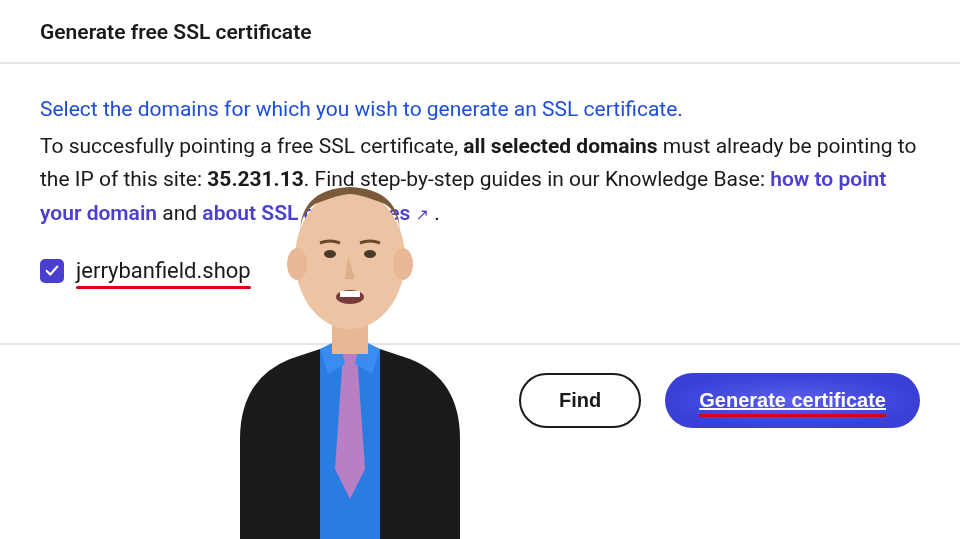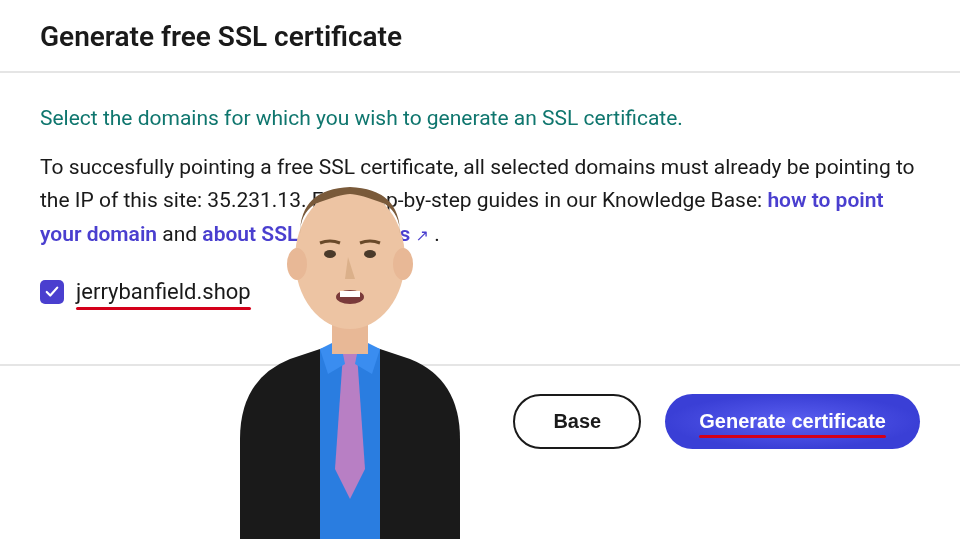--- a/index.html
+++ b/index.html
@@ -10,43 +10,43 @@
       background: #fff;
       width: 960px;
       height: 539px;
       overflow: hidden;
       position: relative;
     }
     .container {
       padding: 20px 40px 0 40px;
     }
     .page-title {
-      font-size: 28px;
+      font-size: 21px;
       font-weight: 600;
       color: #1a1a1a;
       padding-bottom: 18px;
     }
     .divider {
       border: none;
       border-top: 2px solid #e5e5e5;
       margin: 0 -40px 30px -40px;
     }
     .instruction {
       font-size: 21px;
-      color: #0f766e;
+      color: #1d4ed8;
       line-height: 1.5;
-      margin-bottom: 16px;
+      margin-bottom: 4px;
     }
     .info-block {
       font-size: 21px;
       color: #1a1a1a;
       line-height: 1.6;
       margin-bottom: 28px;
     }
-    .info-block strong { font-weight: 400; }
+    .info-block strong { font-weight: 700; }
     .info-block a {
       color: #4a3fcf;
       text-decoration: none;
       font-weight: 600;
     }
     .info-block .ext-icon {
       color: #4a3fcf;
       font-size: 16px;
       vertical-align: middle;
     }
@@ -108,21 +108,21 @@
       color: #1a1a1a;
       border: 2px solid #1a1a1a;
       padding: 14px 38px;
     }
     .btn-primary {
       background: #3a3fd6;
       background: radial-gradient(ellipse at center, #5a5ff0 0%, #3a3fd6 70%);
       color: #fff;
       position: relative;
     }
-    .btn-primary .btn-text { position: relative; }
+    .btn-primary .btn-text { position: relative; text-decoration: underline; }
     .btn-primary .underline-red-btn {
       position: absolute;
       left: 0; right: 0;
       bottom: -6px;
       height: 3px;
       background: #d4001a;
       border-radius: 2px;
     }
     .person {
       position: absolute;
@@ -155,21 +155,21 @@
     <span class="domain-label">
       <span>jerrybanfield.shop</span>
       <span class="underline-red"></span>
     </span>
   </div>
 
   <hr class="footer-divider">
 </div>
 
 <div class="footer">
-  <button class="btn btn-back">Base</button>
+  <button class="btn btn-back">Find</button>
   <button class="btn btn-primary">
     <span class="btn-text">
       <span>Generate certificate</span>
       <span class="underline-red-btn"></span>
     </span>
   </button>
 </div>
 
 <svg class="person" viewBox="0 0 300 400">
 

